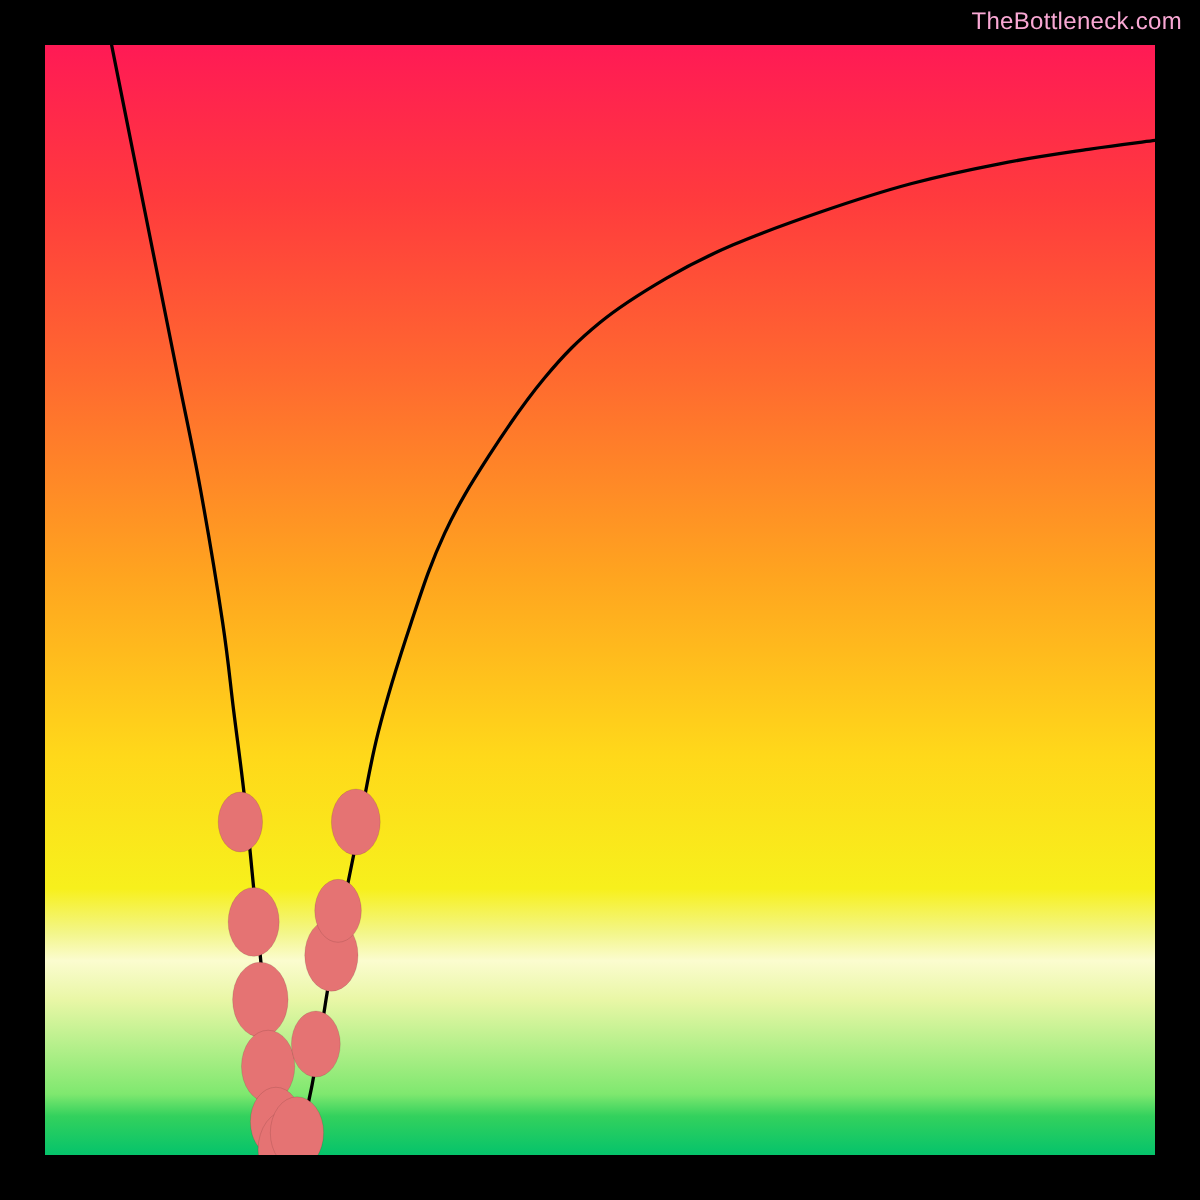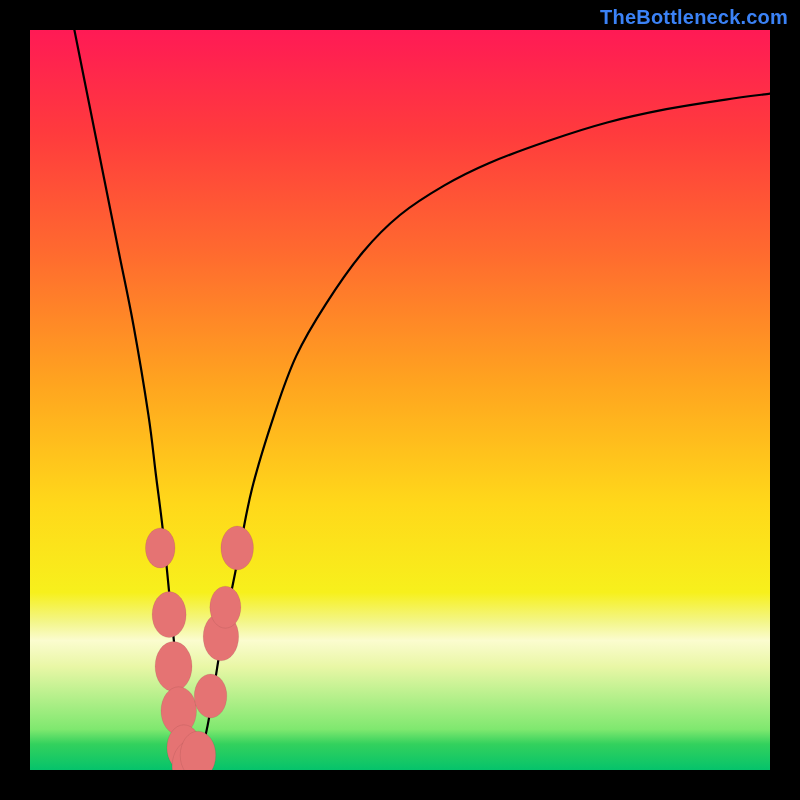--- a/index.html
+++ b/index.html
@@ -28,23 +28,23 @@
     overflow: hidden;
   }
   .gradient {
     position: absolute;
     left: 0; top: 0; right: 0; bottom: 0;
   }
   .watermark {
     position: absolute;
     top: 6px;
     right: 12px;
-    color: #3b82f6;
-    font-size: 20px;
-    font-weight: 700;
+    color: #f9a8d4;
+    font-size: 16px;
+    font-weight: 400;
     letter-spacing: 0.2px;
     user-select: none;
   }
   svg.curve {
     position: absolute;
     left: 0; top: 0;
     width: 740px;
     height: 740px;
     overflow: visible;
   }

